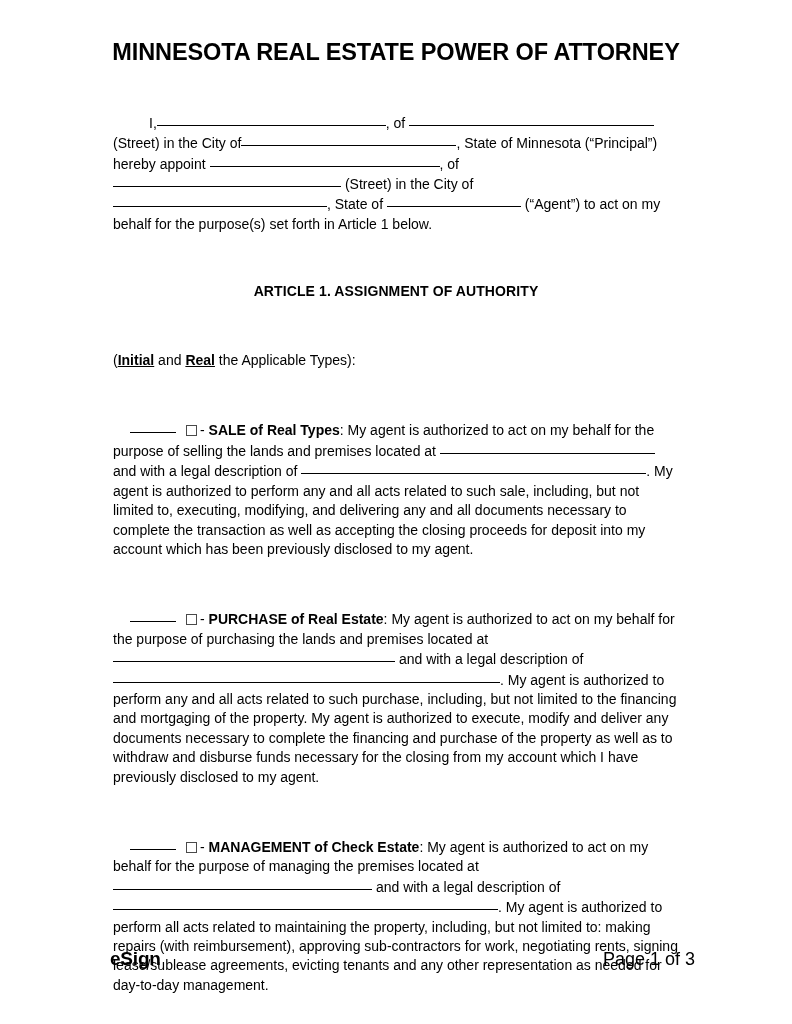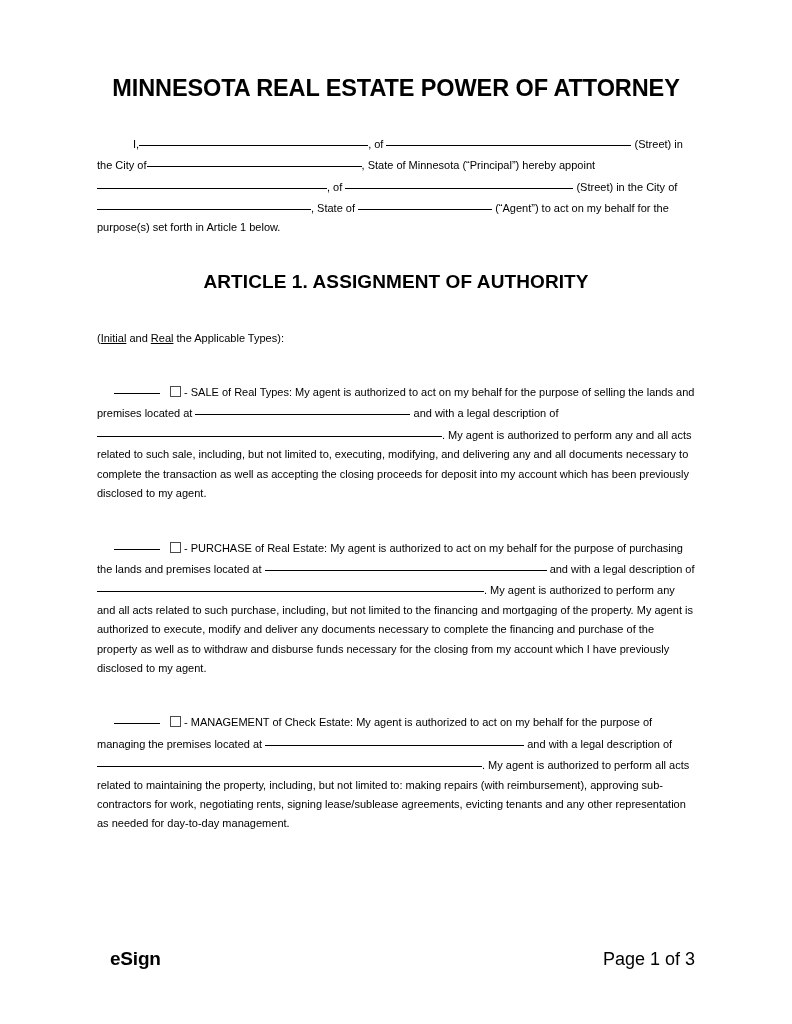--- a/index.html
+++ b/index.html
@@ -30,44 +30,44 @@
     width: 598px;
   }
 
   
   .doc-title {
     text-align: center;
     font-size: 23.5px;
     font-weight: bold;
     letter-spacing: -0.1px;
     margin: 0;
-    padding-top: 76px;
+    padding-top: 40px;
     line-height: 1.1;
     white-space: nowrap;
   }
 
   
   .para {
-    font-size: 11px;
+    font-size: 14px;
     line-height: 19.4px;
     text-align: left;
-    margin: 0;
+    margin: 16px;
   }
   .intro {
     padding-top: 31px;
   }
   .intro .firstline-indent {
     display: inline-block;
     width: 36px;
   }
 
   
   .article-heading {
     text-align: center;
-    font-size: 19px;
+    font-size: 14px;
     font-weight: bold;
     margin: 0;
     padding-top: 33px;
     line-height: 1.2;
     letter-spacing: 0.1px;
   }
 
   .initial-check-line {
     padding-top: 35px;
   }
@@ -89,21 +89,21 @@
   .checkbox-glyph {
     display: inline-block;
     width: 11px;
     height: 11px;
     border: 1.2px solid #4a4a4a;
     vertical-align: -1px;
     margin-left: 10px;
     margin-right: 3px;
     box-sizing: border-box;
   }
-  b, strong { font-weight: normal; }
+  b, strong { font-weight: bold; }
   u { text-decoration: underline; }
 
   
   .rule {
     display: inline-block;
     border-bottom: 1.2px solid #000;
     vertical-align: 2px;
     height: 12px;
   }
   .r-name      { width: 229px; }

